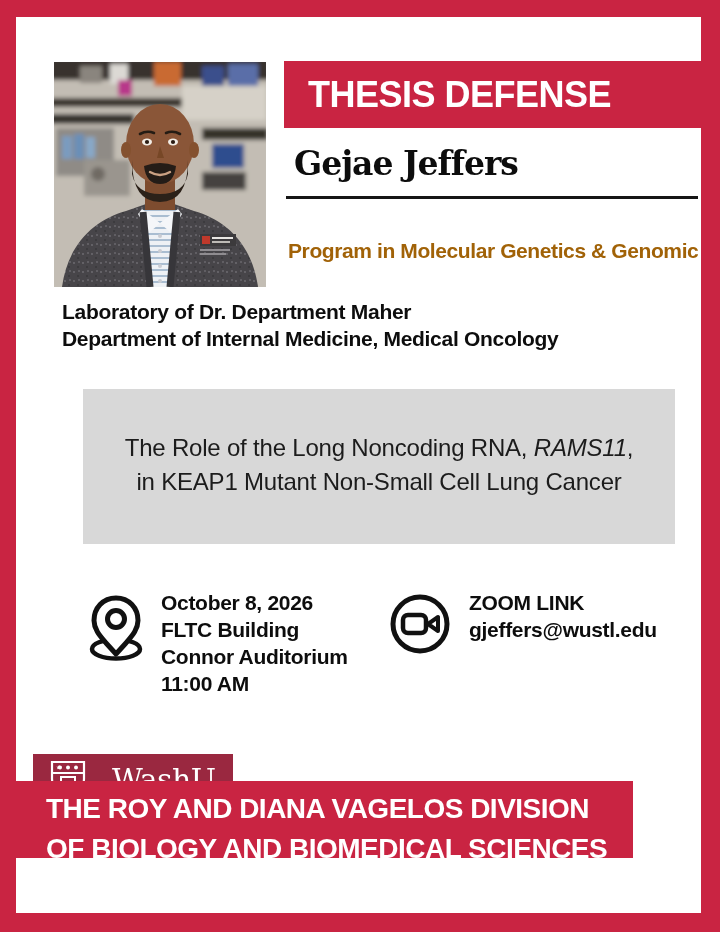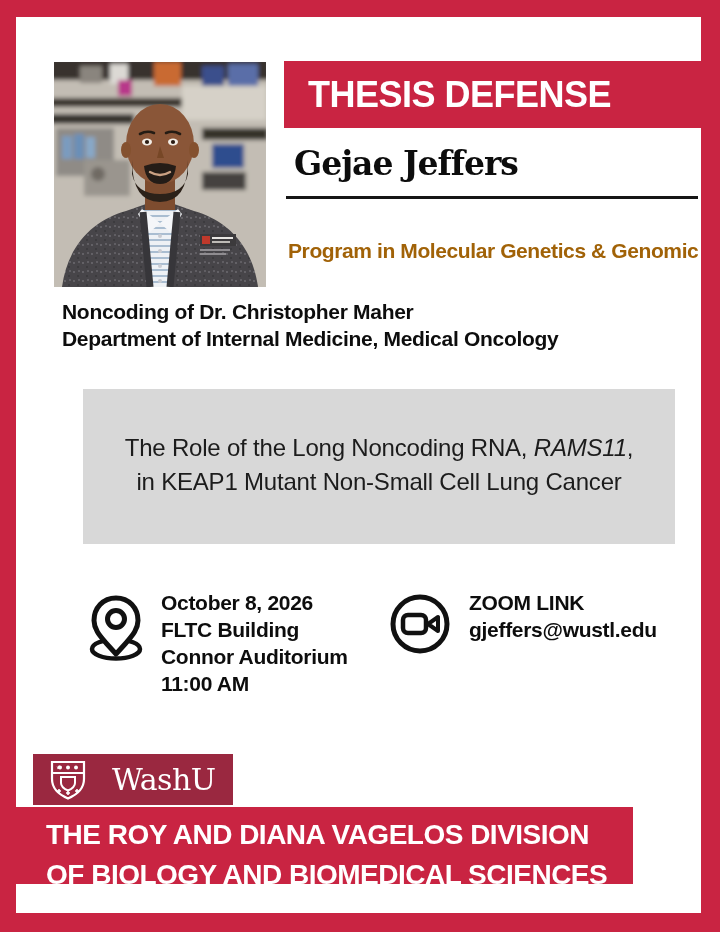--- a/index.html
+++ b/index.html
@@ -33,21 +33,21 @@
   .camicon{position:absolute; left:372px; top:575px; width:64px; height:64px;}
   .zoomtext{position:absolute; left:453px; top:572px; font-weight:bold; font-size:21px;
             line-height:27px; color:#0d0d0d; letter-spacing:-0.3px;}
 
   .washubox{position:absolute; left:17px; top:737px; width:200px; height:51px; background:#9a2840;
             display:flex; align-items:center;gap:17px;}
   .washubox svg{margin-left:16px;}
   .washuword{color:#ffffff; font-family:"DejaVu Serif", serif; font-size:30px; margin-left:8px;
              letter-spacing:-0.5px;}
 
-  .divbanner{position:absolute; left:0; top:790px; width:617px; height:77px; background:#c92442;
+  .divbanner{position:absolute; left:0; top:764px; width:617px; height:77px; background:#c92442;
              color:#ffffff; font-weight:bold; font-size:28px; line-height:40px;
              padding:8px 0 15px 30px; box-sizing:border-box; letter-spacing:-0.5px;}
 </style>
 </head>
 <body>
 
 <div class="poster">
   <div class="inner">
 
     <div class="photo">
@@ -129,21 +129,21 @@
 
     <div class="banner">
       <span>THESIS DEFENSE</span>
     </div>
 
     <div class="name">Gejae Jeffers</div>
     <div class="rule"></div>
     <div class="program">Program in Molecular Genetics &amp; Genomic</div>
 
     <div class="affil">
-      <div>Noncoding of Dr. Christopher Maher</div>
+      <div>Laboratory of Dr. Department Maher</div>
       <div>Department of Internal Medicine, Medical Oncology</div>
     </div>
 
     <div class="graybox">
       <div class="ttl">
         <div><span>The Role of the Long Noncoding RNA, </span><span class="gene">RAMS11</span><span>,</span></div>
         <div>in KEAP1 Mutant Non-Small Cell Lung Cancer</div>
       </div>
     </div>
 

